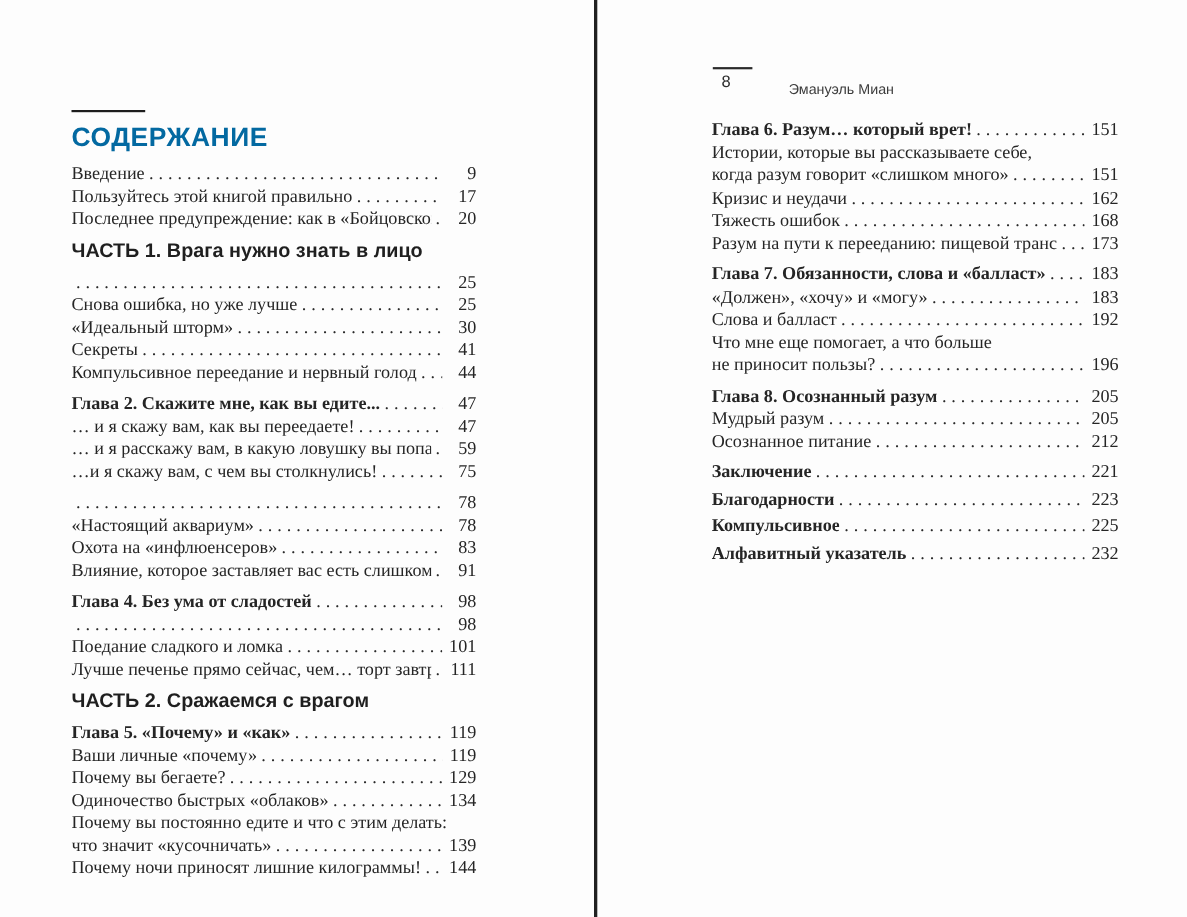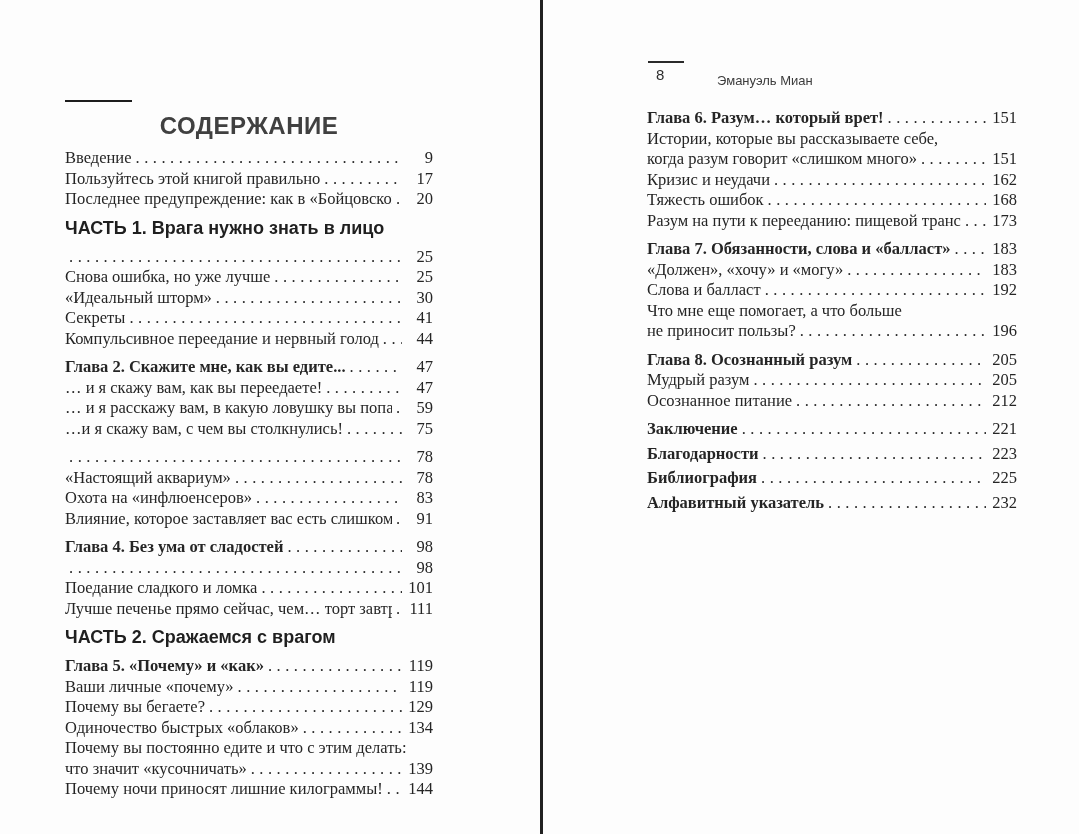--- a/index.html
+++ b/index.html
@@ -7,21 +7,21 @@
     position:relative;width:1079px;height:834px;background:#fdfdfd;
     font-family:"Liberation Serif","DejaVu Serif",serif;color:#252525;overflow:hidden;
   }
   .divider{position:absolute;left:540px;top:0;width:3px;height:834px;background:#212121;}
   .left-page{position:absolute;left:65px;top:100px;width:368px;}
   .right-page{position:absolute;left:647px;top:55px;width:370px;}
 
   .title-rule{width:67px;height:2px;background:#1d1d1d;}
   .toc-title{
     margin:10px 0 0 0;font-family:"Liberation Sans","DejaVu Sans",sans-serif;
-    font-weight:700;font-size:24px;letter-spacing:.5px;color:#404040;line-height:28px;text-align:center;
+    font-weight:700;font-size:24px;letter-spacing:.5px;color:#0369a1;line-height:28px;
   }
   .toc-list{margin-top:8px;}
 
   .row{display:flex;align-items:baseline;line-height:20.5px;font-size:16.5px;}
   .row.chapter{font-weight:700;margin-top:8px;}
   .row.back{font-weight:700;margin-top:4px;}
   .label{white-space:nowrap;flex:0 1 auto;overflow:hidden;}
   .dots{
     flex:1 1 0;min-width:6px;overflow:hidden;white-space:nowrap;
     margin:0 4px 0 4px;letter-spacing:4.5px;color:#2a2a2a;font-weight:400;
@@ -271,21 +271,21 @@
           <span class="label">Заключение</span>
           <span class="dots" aria-hidden="true"></span>
           <span class="pg">221</span>
         </div>
         <div class="row back">
           <span class="label">Благодарности</span>
           <span class="dots" aria-hidden="true"></span>
           <span class="pg">223</span>
         </div>
         <div class="row back">
-          <span class="label">Библиография</span>
+          <span class="label">Компульсивное</span>
           <span class="dots" aria-hidden="true"></span>
           <span class="pg">225</span>
         </div>
         <div class="row back">
           <span class="label">Алфавитный указатель</span>
           <span class="dots" aria-hidden="true"></span>
           <span class="pg">232</span>
         </div>
       </div>
   </div>

